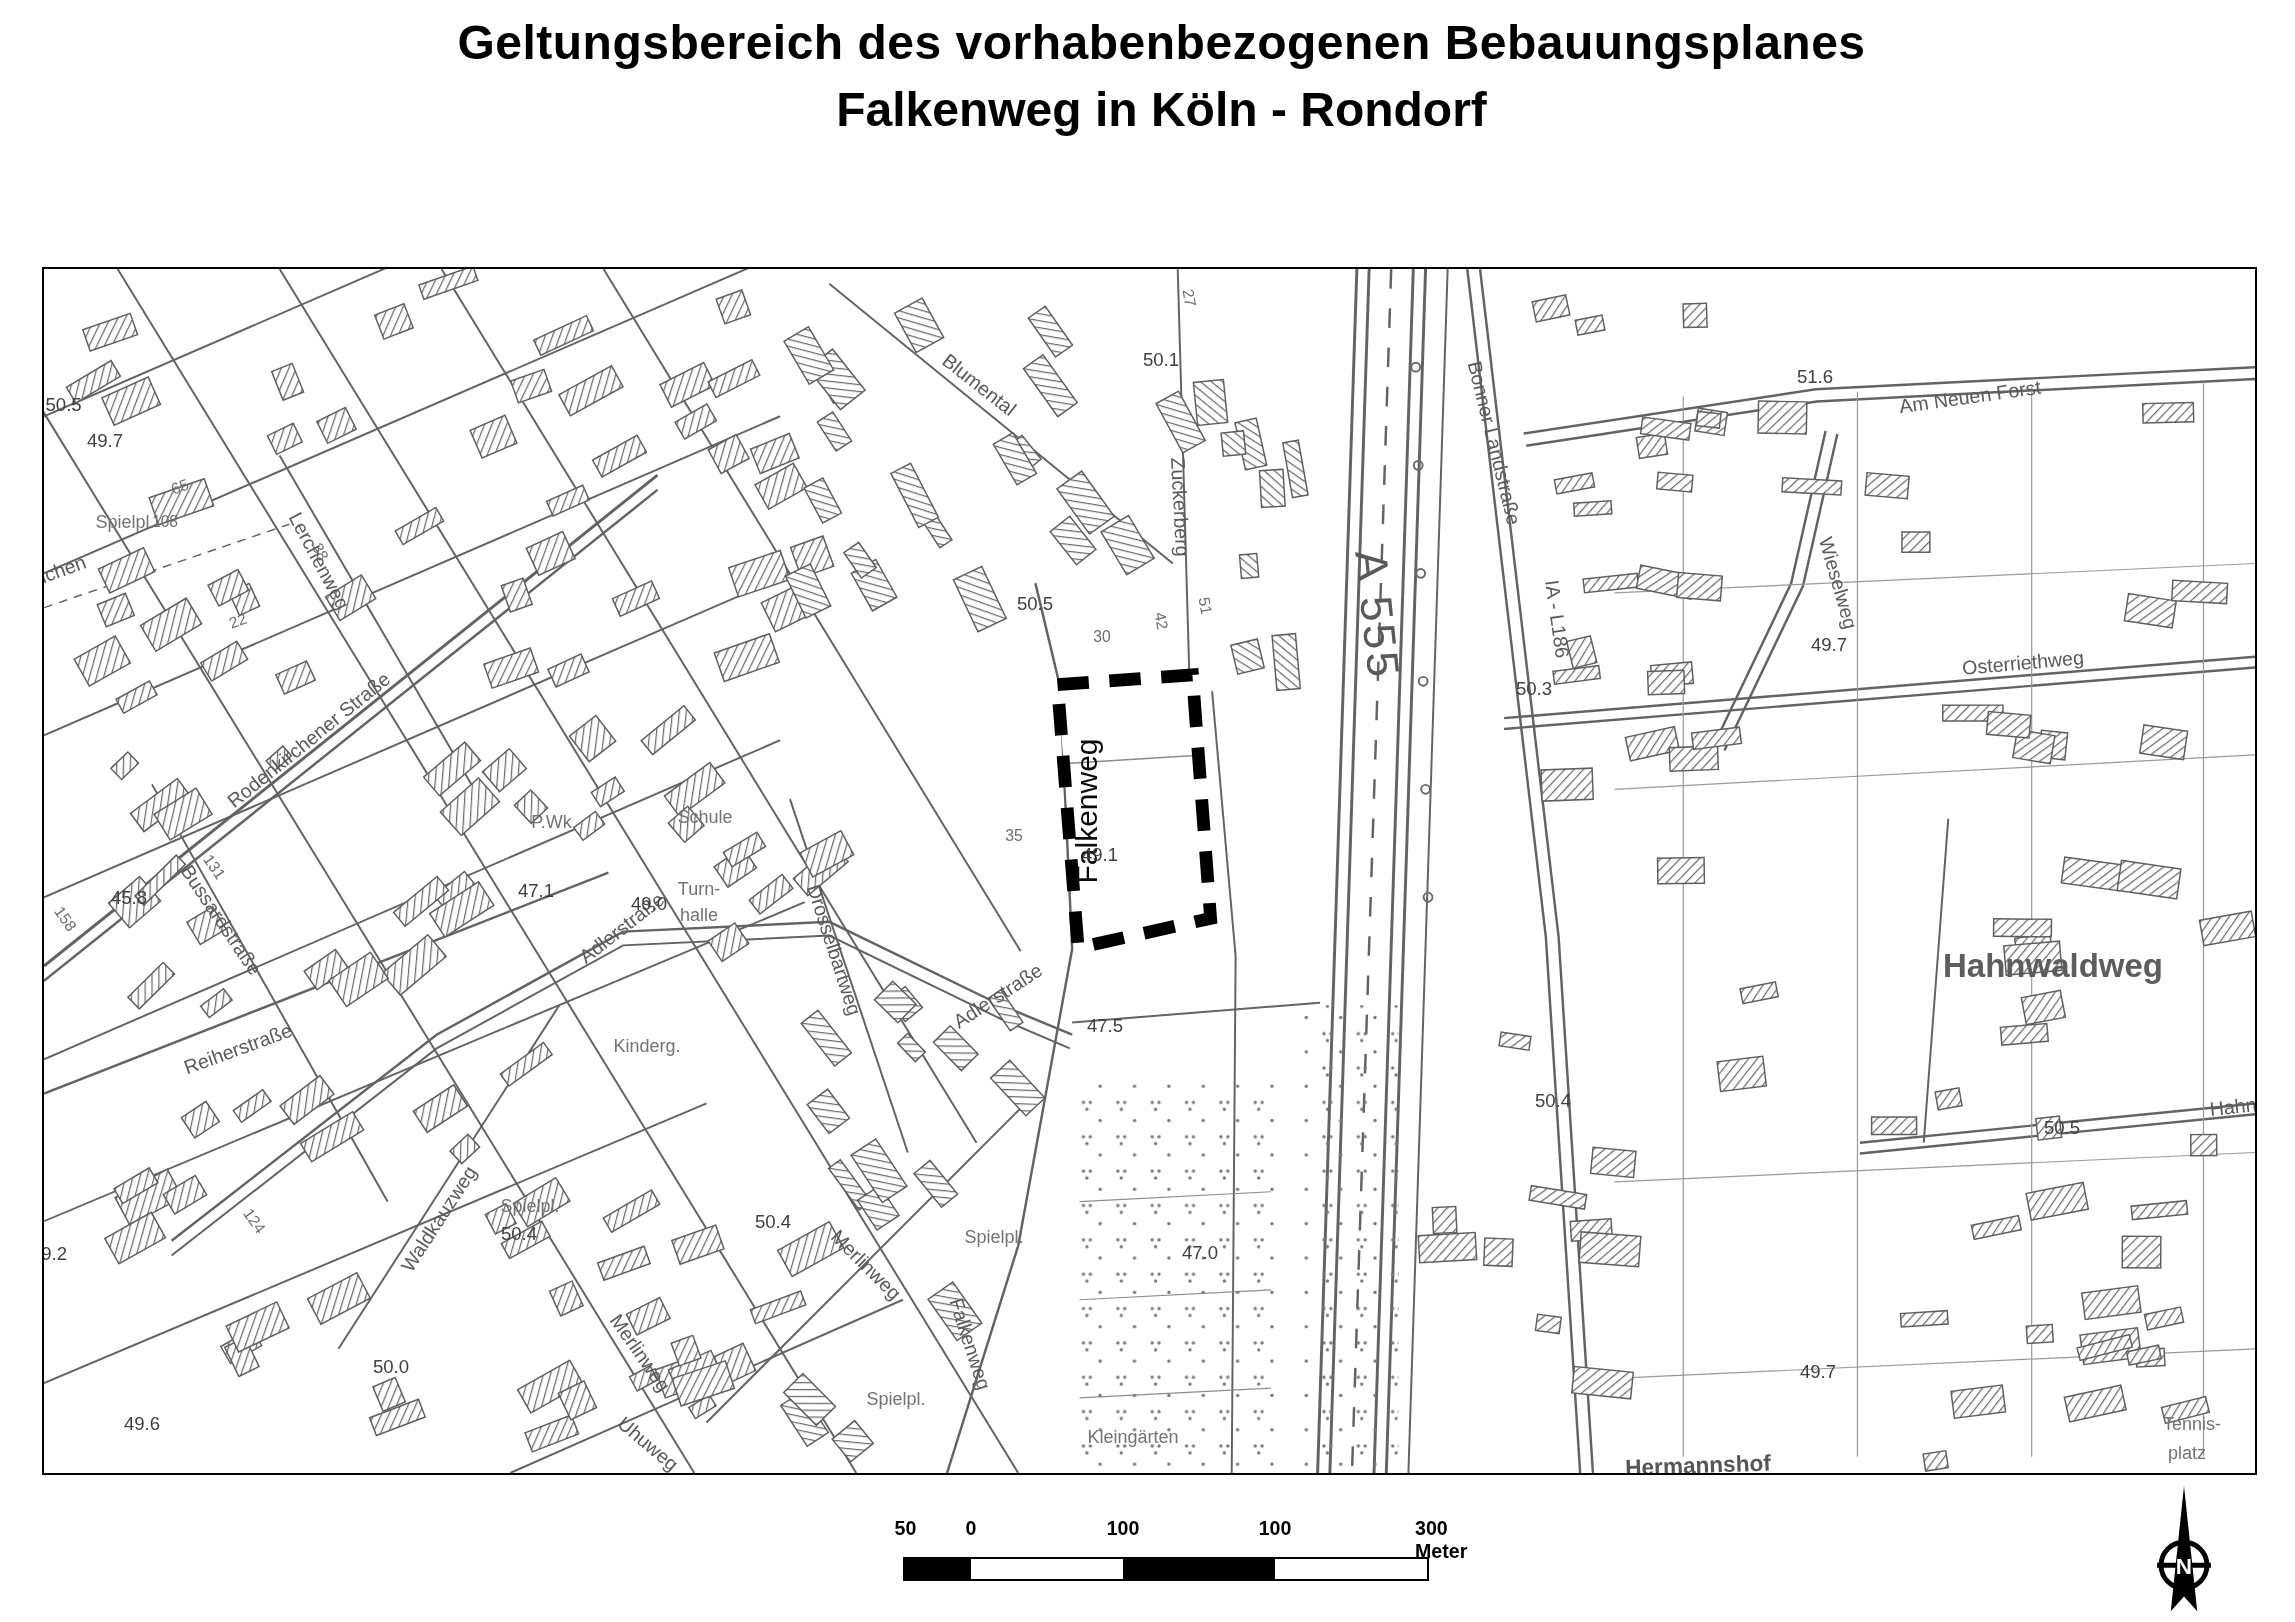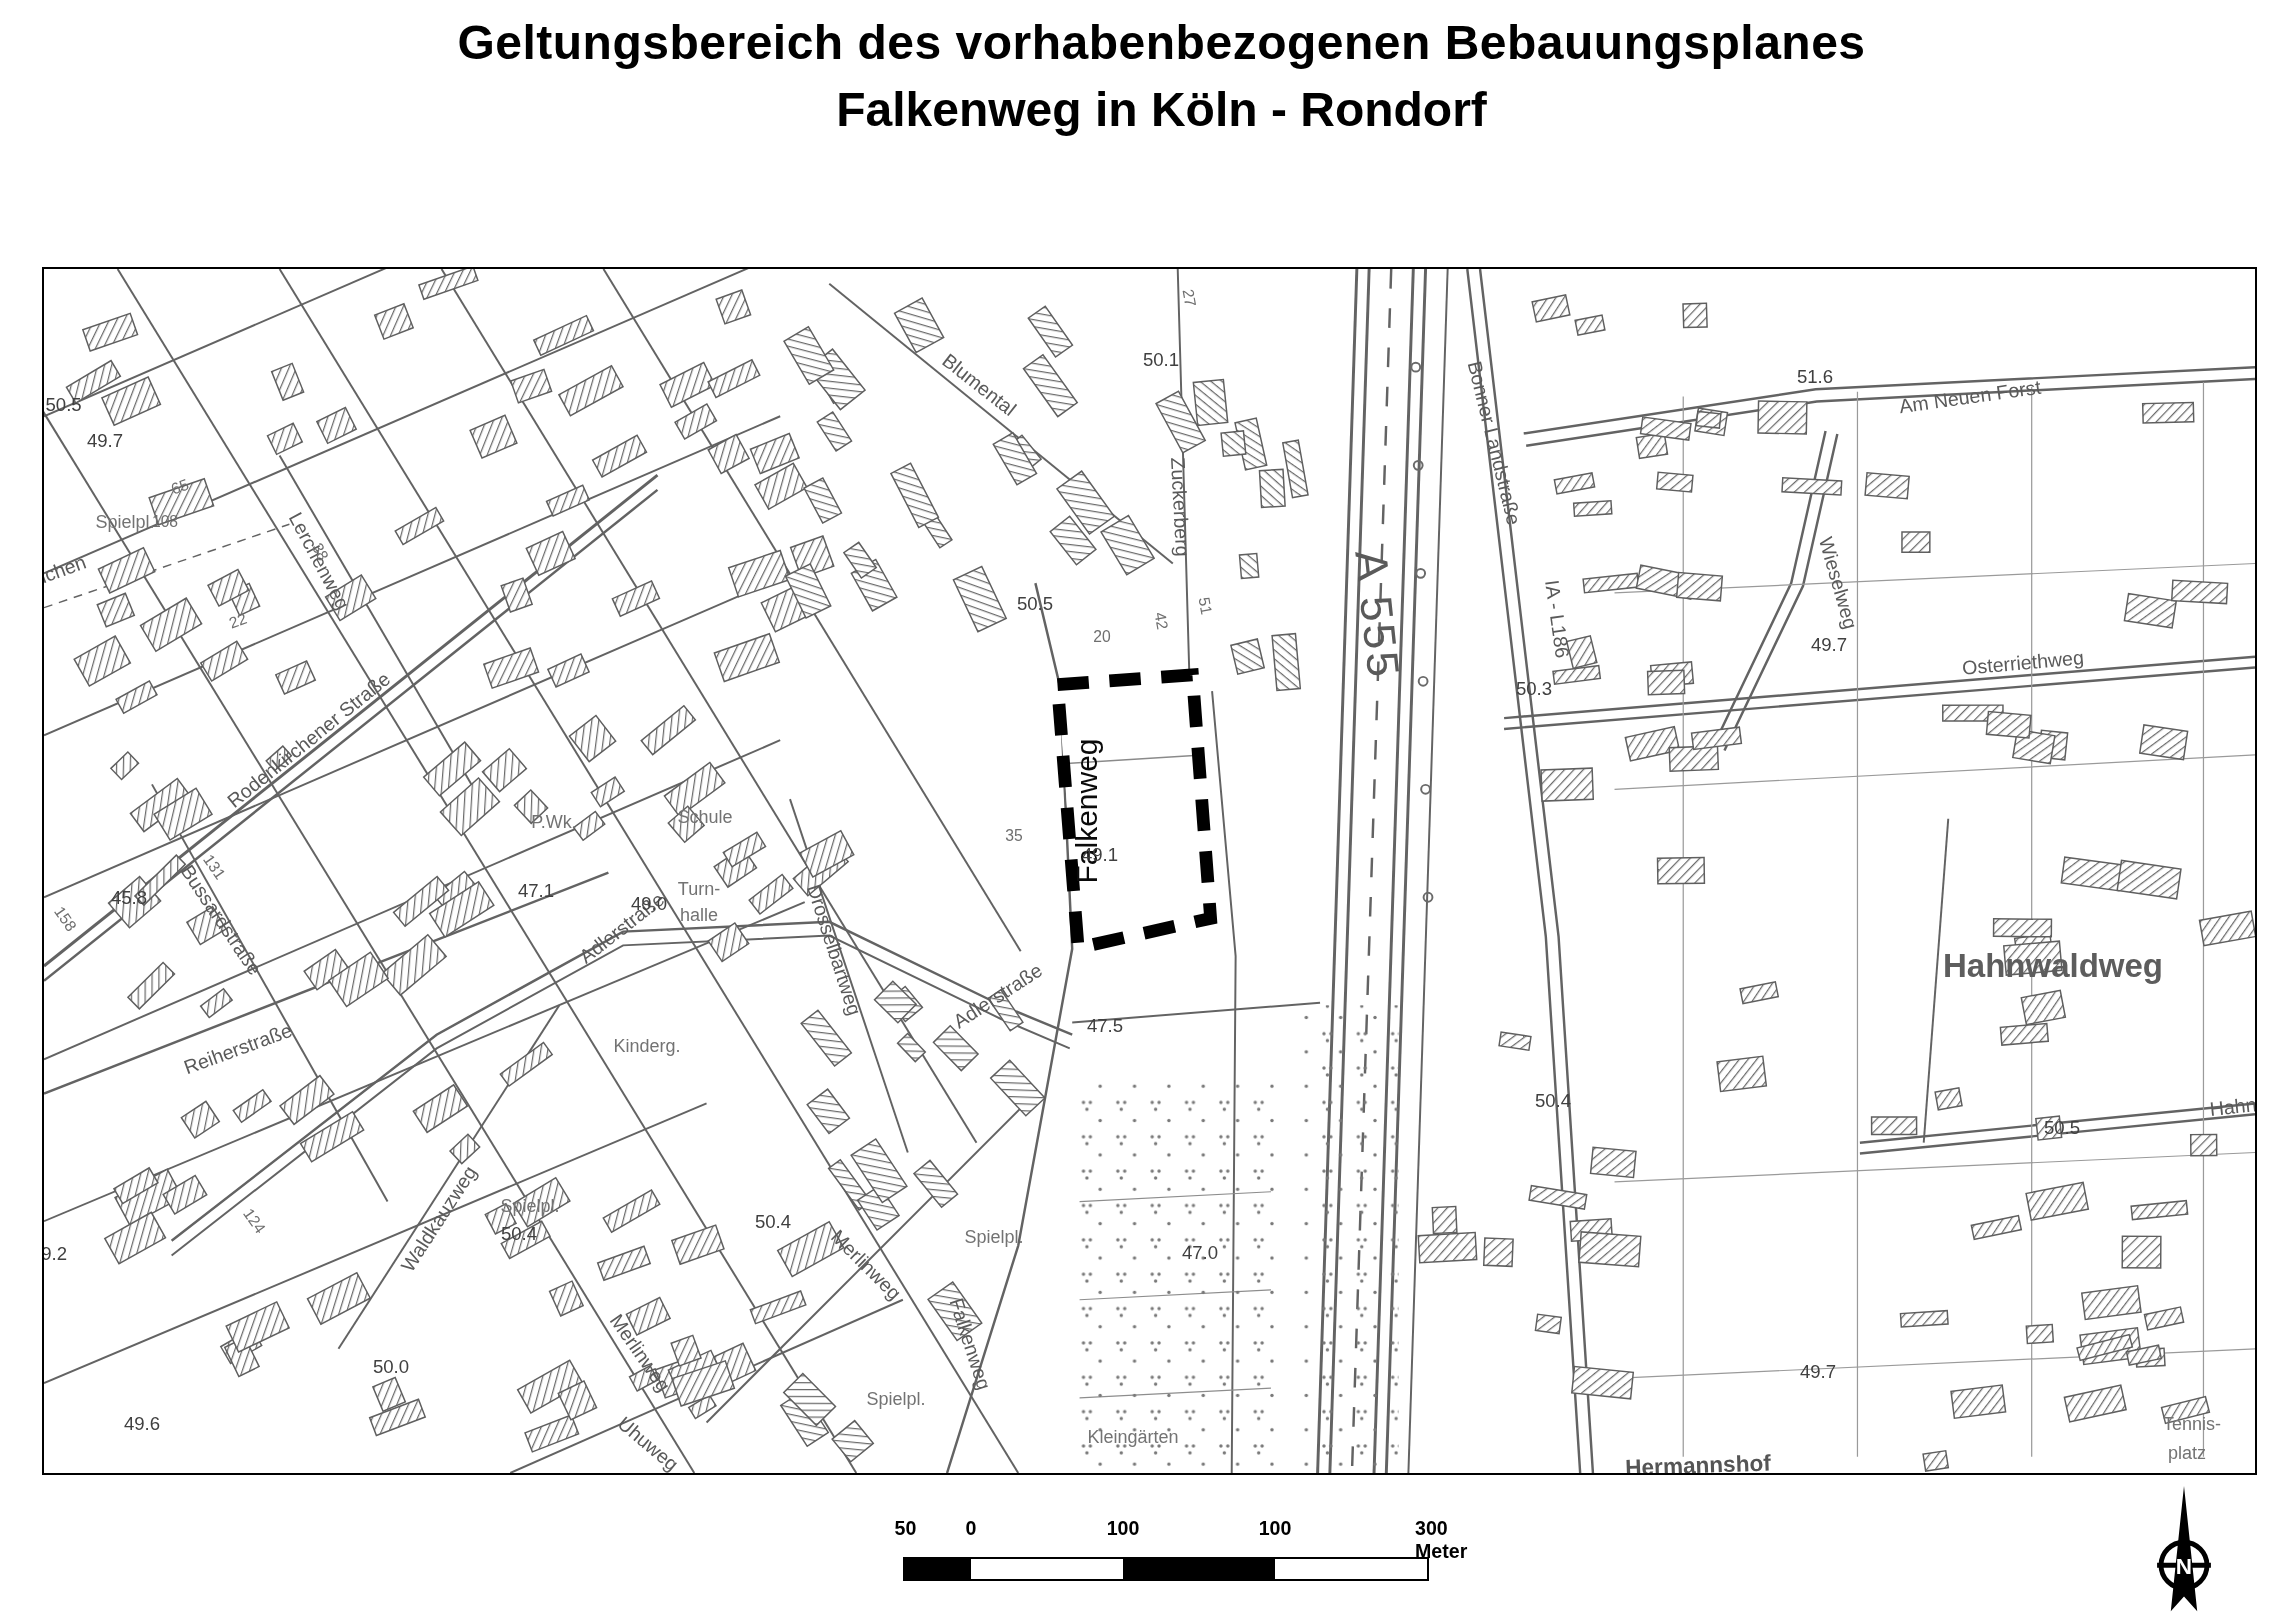--- a/index.html
+++ b/index.html
@@ -411,21 +411,21 @@
       <div class="mlabel elev" data-interactable="false" style="left: 1061px; top: 757px; transform: translate(-50%, -50%) rotate(0deg);">47.5</div>
       <div class="mlabel elev" data-interactable="false" style="left: 1156px; top: 984px; transform: translate(-50%, -50%) rotate(0deg);">47.0</div>
       <div class="mlabel num" data-interactable="false" style="left: 121px; top: 253px; transform: translate(-50%, -50%) rotate(0deg);">108</div>
       <div class="mlabel num" data-interactable="false" style="left: 136px; top: 218px; transform: translate(-50%, -50%) rotate(-20deg);">65</div>
       <div class="mlabel num" data-interactable="false" style="left: 276px; top: 283px; transform: translate(-50%, -50%) rotate(62deg);">38</div>
       <div class="mlabel num" data-interactable="false" style="left: 194px; top: 352px; transform: translate(-50%, -50%) rotate(-20deg);">22</div>
       <div class="mlabel num" data-interactable="false" style="left: 21px; top: 650px; transform: translate(-50%, -50%) rotate(55deg);">158</div>
       <div class="mlabel num" data-interactable="false" style="left: 170px; top: 598px; transform: translate(-50%, -50%) rotate(55deg);">131</div>
       <div class="mlabel num" data-interactable="false" style="left: 210px; top: 952px; transform: translate(-50%, -50%) rotate(55deg);">124</div>
       <div class="mlabel num" data-interactable="false" style="left: 970px; top: 567px; transform: translate(-50%, -50%) rotate(0deg);">35</div>
-      <div class="mlabel num" data-interactable="false" style="left: 1058px; top: 368px; transform: translate(-50%, -50%) rotate(0deg);">20</div>
+      <div class="mlabel num" data-interactable="false" style="left: 1058px; top: 368px; transform: translate(-50%, -50%) rotate(0deg);">30</div>
       <div class="mlabel num" data-interactable="false" style="left: 1117px; top: 352px; transform: translate(-50%, -50%) rotate(80deg);">42</div>
       <div class="mlabel num" data-interactable="false" style="left: 1161px; top: 337px; transform: translate(-50%, -50%) rotate(80deg);">51</div>
       <div class="mlabel num" data-interactable="false" style="left: 1145px; top: 29.4px; transform: translate(-50%, -50%) rotate(80deg);">27</div>
       <div class="mlabel plan-street" data-interactable="false" style="left: 1043px; top: 542px; transform: translate(-50%, -50%) rotate(-90deg);">Falkenweg</div>
       <div class="mlabel elev" data-interactable="false" style="left: 1056px; top: 586px; transform: translate(-50%, -50%) rotate(0deg);">49.1</div>
     </div>
 </div>
 
 <div id="scale-bar" data-interactable="false">
   <div id="sb-labels" data-interactable="false">

